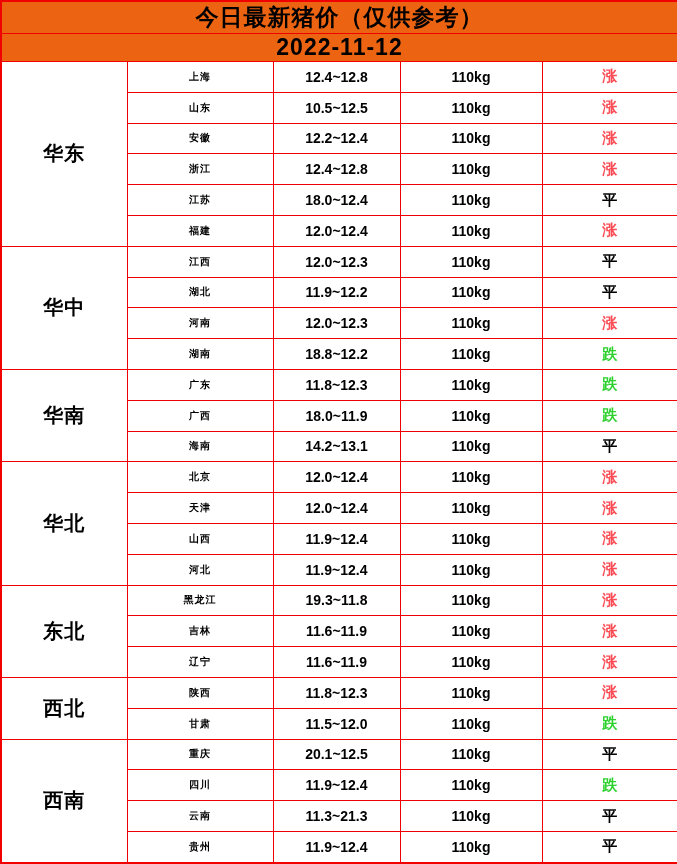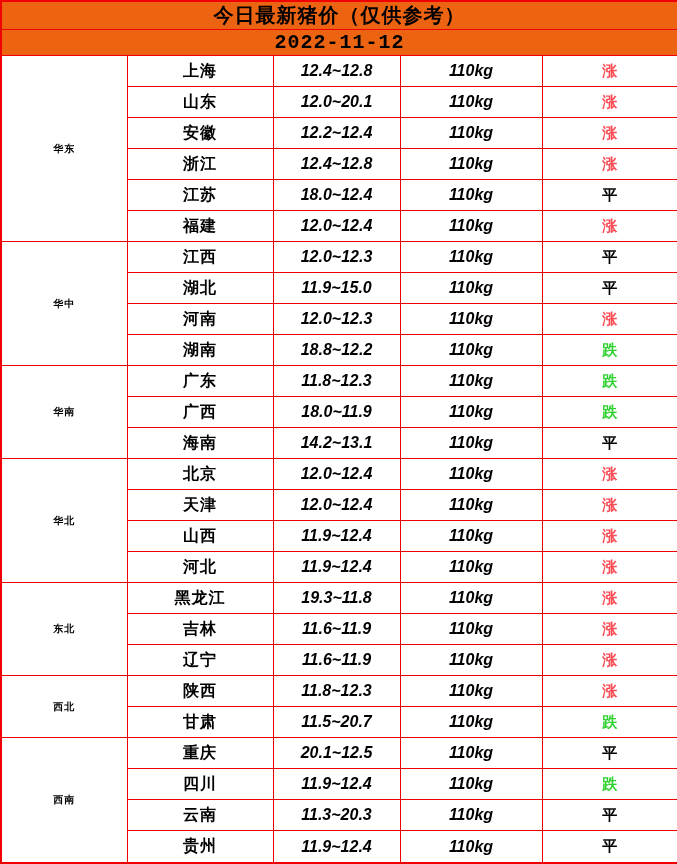--- a/index.html
+++ b/index.html
@@ -32,32 +32,31 @@
     text-align: center;
     vertical-align: middle;
     font-weight: bold;
     color: var(--text);
     padding: 0;
     overflow: hidden;
     white-space: nowrap;
   }
   td.title-cell, td.date-cell {
     background: var(--header-bg);
-    font-size: 20px;
+    font-size: 23px;
     letter-spacing: 1px;
-    font-family: Liberation Mono, monospace;
   }
   td.title-cell { height: 27px; }
   td.date-cell  { height: 25px; }
   td.region-cell {
-    font-size: 10px;
+    font-size: 20px;
     letter-spacing: 1px;
   }
-  td.province-cell { font-size: 16px; letter-spacing: 1px; margin-top: 26px; }
-  td.price-cell, td.weight-cell { font-size: 16px; font-style: italic; }
+  td.province-cell { font-size: 10px; letter-spacing: 1px; margin-top: 26px; }
+  td.price-cell, td.weight-cell { font-size: 14px; }
   td.trend-cell { font-size: 15px; }
 </style>
 </head>
 <body>
 
 <table class="price-table">
   <colgroup>
     <col style="width:126px">
     <col style="width:146px">
     <col style="width:127px">
@@ -74,21 +73,21 @@
 
   <tr>
         <td class="region-cell" rowspan="6">华东</td>
         <td class="province-cell">上海</td>
         <td class="price-cell">12.4~12.8</td>
         <td class="weight-cell">110kg</td>
         <td class="trend-cell" style="color: rgb(251, 77, 85);">涨</td>
       </tr>
       <tr>
         <td class="province-cell">山东</td>
-        <td class="price-cell">12.0~20.1</td>
+        <td class="price-cell">10.5~12.5</td>
         <td class="weight-cell">110kg</td>
         <td class="trend-cell" style="color: rgb(251, 77, 85);">涨</td>
       </tr>
       <tr>
         <td class="province-cell">安徽</td>
         <td class="price-cell">12.2~12.4</td>
         <td class="weight-cell">110kg</td>
         <td class="trend-cell" style="color: rgb(251, 77, 85);">涨</td>
       </tr>
       <tr>
@@ -111,21 +110,21 @@
       </tr>
       <tr>
         <td class="region-cell" rowspan="4">华中</td>
         <td class="province-cell">江西</td>
         <td class="price-cell">12.0~12.3</td>
         <td class="weight-cell">110kg</td>
         <td class="trend-cell" style="color: rgb(0, 0, 0);">平</td>
       </tr>
       <tr>
         <td class="province-cell">湖北</td>
-        <td class="price-cell">11.9~15.0</td>
+        <td class="price-cell">11.9~12.2</td>
         <td class="weight-cell">110kg</td>
         <td class="trend-cell" style="color: rgb(0, 0, 0);">平</td>
       </tr>
       <tr>
         <td class="province-cell">河南</td>
         <td class="price-cell">12.0~12.3</td>
         <td class="weight-cell">110kg</td>
         <td class="trend-cell" style="color: rgb(251, 77, 85);">涨</td>
       </tr>
       <tr>
@@ -199,40 +198,40 @@
       </tr>
       <tr>
         <td class="region-cell" rowspan="2">西北</td>
         <td class="province-cell">陕西</td>
         <td class="price-cell">11.8~12.3</td>
         <td class="weight-cell">110kg</td>
         <td class="trend-cell" style="color: rgb(251, 77, 85);">涨</td>
       </tr>
       <tr>
         <td class="province-cell">甘肃</td>
-        <td class="price-cell">11.5~20.7</td>
+        <td class="price-cell">11.5~12.0</td>
         <td class="weight-cell">110kg</td>
         <td class="trend-cell" style="color: rgb(47, 209, 47);">跌</td>
       </tr>
       <tr>
         <td class="region-cell" rowspan="4">西南</td>
         <td class="province-cell">重庆</td>
         <td class="price-cell">20.1~12.5</td>
         <td class="weight-cell">110kg</td>
         <td class="trend-cell" style="color: rgb(0, 0, 0);">平</td>
       </tr>
       <tr>
         <td class="province-cell">四川</td>
         <td class="price-cell">11.9~12.4</td>
         <td class="weight-cell">110kg</td>
         <td class="trend-cell" style="color: rgb(47, 209, 47);">跌</td>
       </tr>
       <tr>
         <td class="province-cell">云南</td>
-        <td class="price-cell">11.3~20.3</td>
+        <td class="price-cell">11.3~21.3</td>
         <td class="weight-cell">110kg</td>
         <td class="trend-cell" style="color: rgb(0, 0, 0);">平</td>
       </tr>
       <tr>
         <td class="province-cell">贵州</td>
         <td class="price-cell">11.9~12.4</td>
         <td class="weight-cell">110kg</td>
         <td class="trend-cell" style="color: rgb(0, 0, 0);">平</td>
       </tr>
     </tbody>

